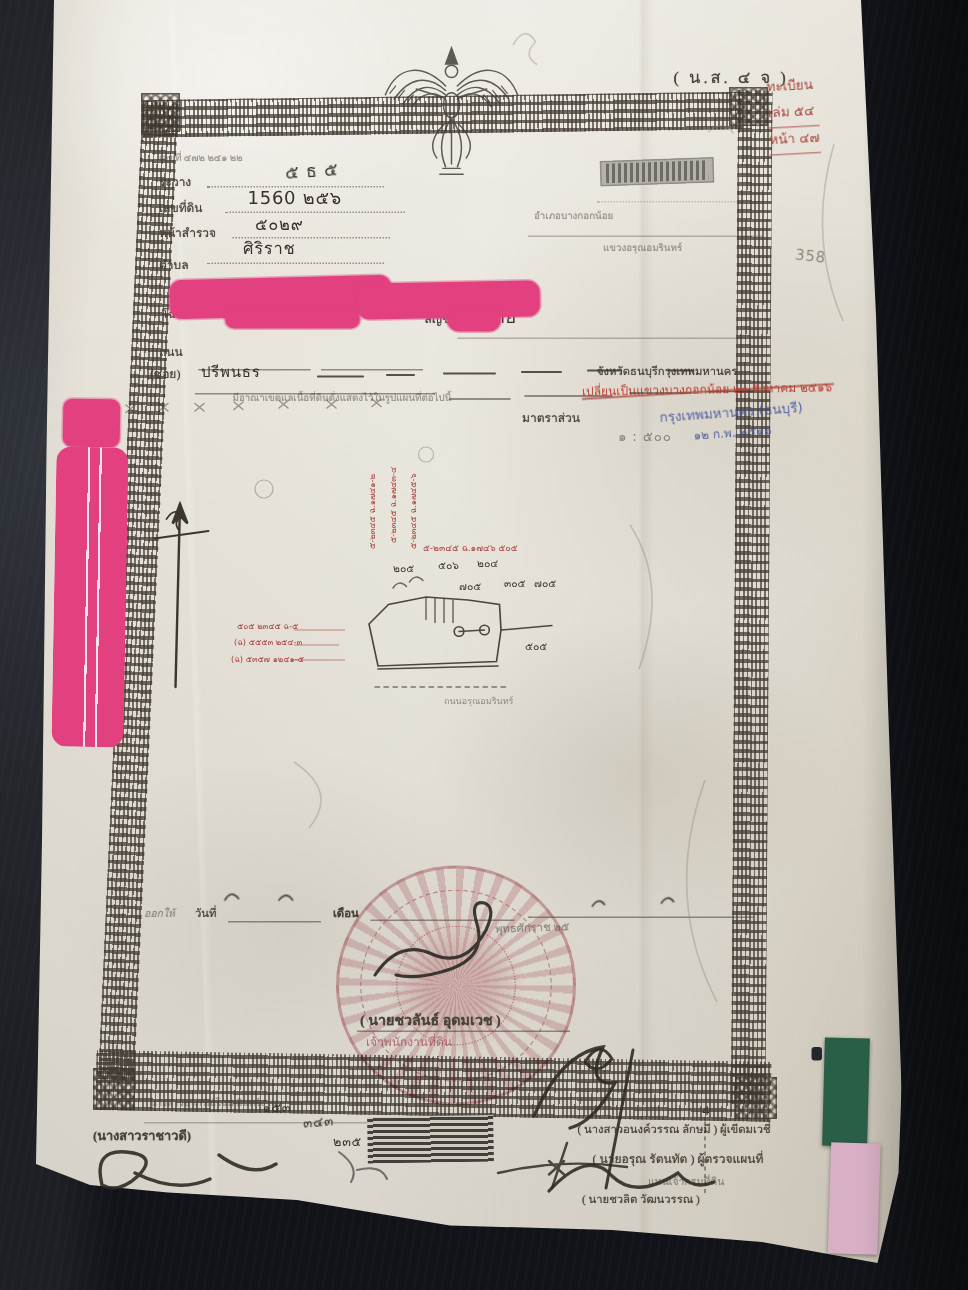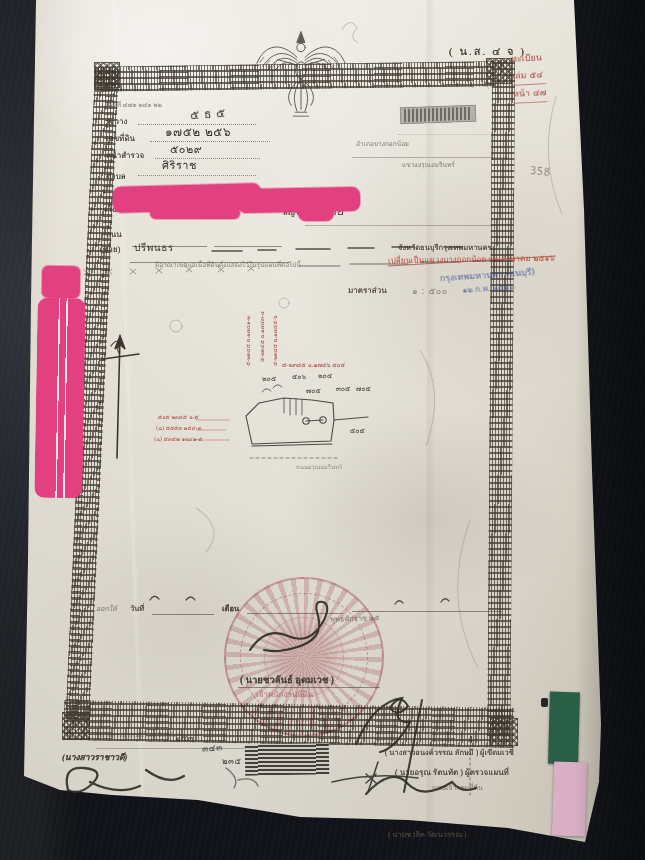--- a/index.html
+++ b/index.html
@@ -101,21 +101,21 @@
     <div style="border-bottom:1px solid rgba(168,71,61,.6);">หน้า  ๔๗</div>
   </div>
   <div class="abs hand pencil" style="left:530px;top:166px;font-size:10px;transform:rotate(6deg);">358</div>
 
   <div class="abs print faint" style="left:106px;top:100px;font-size:6.5px;">เลขที่  ๔๗๒   ๒๔๑   ๒๒</div>
   <div class="abs print" style="left:106px;top:115px;font-size:8px;">ระวาง</div>
   <div class="abs uline dotted" style="left:138px;top:114px;width:118px;"></div>
   <div class="abs hand" style="left:190px;top:104px;font-size:12px;transform:rotate(-4deg);">๕ ธ ๕</div>
   <div class="abs print" style="left:106px;top:132px;font-size:8px;">เลขที่ดิน</div>
   <div class="abs uline dotted" style="left:150px;top:131px;width:120px;"></div>
-  <div class="abs hand" style="left:165px;top:122px;font-size:12px;">๑๗๕๒   ๒๕๖</div>
+  <div class="abs hand" style="left:165px;top:122px;font-size:12px;">1560   ๒๕๖</div>
   <div class="abs print" style="left:106px;top:149px;font-size:8px;">หน้าสำรวจ</div>
   <div class="abs uline dotted" style="left:155px;top:148px;width:105px;"></div>
   <div class="abs hand" style="left:170px;top:140px;font-size:11px;">๕๐๒๙</div>
   <div class="abs print" style="left:106px;top:170px;font-size:8px;">ตำบล</div>
   <div class="abs uline dotted" style="left:138px;top:165px;width:118px;"></div>
   <div class="abs hand" style="left:162px;top:156px;font-size:11px;text-align:center;">ศิริราช</div>
   <div class="abs print faint" style="left:402px;top:160px;font-size:6.5px;">แขวงอรุณอมรินทร์</div>
   <div class="abs print faint" style="left:356px;top:139px;font-size:6.5px;">อำเภอบางกอกน้อย</div>
   <div class="abs uline" style="left:352px;top:147px;width:156px;opacity:.6;"></div>
 
@@ -133,55 +133,55 @@
   <div class="abs hand" style="left:134px;top:240px;font-size:10px;">ปรีพนธร</div>
   <div class="abs uline" style="left:130px;top:252px;width:160px;"></div>
 
   <div class="abs print faint" style="left:155px;top:260px;font-size:6.5px;">มีอาณาเขตแลเนื้อที่ดินดั่งแสดงไว้ในรูปแผนที่ต่อไปนี้</div>
   <div class="abs print" style="left:398px;top:241px;font-size:7.5px;">จังหวัดธนบุรีกรุงเทพมหานคร</div>
   <div class="abs redstamp" style="left:388px;top:253px;font-size:8px;transform:rotate(-1deg);filter:blur(.2px);">เปลี่ยนเป็นแขวงบางกอกน้อย ๒๑ สิงหาคม ๒๕๑๖</div>
   <div class="abs bluestamp" style="left:440px;top:268px;font-size:9px;transform:rotate(-4deg);opacity:.85;text-align:center;filter:blur(.2px);">
     <div>กรุงเทพมหานคร (ธนบุรี)</div>
     <div style="font-size:8px;">๑๒ ก.พ. ๒๕๑๖</div>
   </div>
-  <div class="abs print" style="left:348px;top:284px;font-size:8px;">มาตราส่วน</div>
+  <div class="abs print" style="left:348px;top:272px;font-size:8px;">มาตราส่วน</div>
   <div class="abs hand faint" style="left:412px;top:284px;font-size:9px;">๑ : ๕๐๐</div>
 
   <div class="abs" id="seal"></div>
 
   <div class="abs print faint" style="left:96px;top:603px;font-size:7px;font-style:italic;">ออกให้</div>
   <div class="abs print" style="left:130px;top:602px;font-size:7.5px;">วันที่</div>
   <div class="abs uline" style="left:152px;top:604px;width:62px;"></div>
   <div class="abs print" style="left:222px;top:602px;font-size:7.5px;font-weight:bold;">เดือน</div>
   <div class="abs uline" style="left:247px;top:603px;width:96px;"></div>
   <div class="abs print faint" style="left:330px;top:612px;font-size:7.5px;transform:rotate(-2deg);">พุทธศักราช ๒๕</div>
   <div class="abs uline" style="left:352px;top:601px;width:150px;"></div>
 
   <div class="abs print" style="left:240px;top:672px;font-size:9.5px;font-weight:bold;">( นายชวลันธ์  อุดมเวช )</div>
   <div class="abs uline" style="left:238px;top:677px;width:142px;"></div>
-  <div class="abs" style="left:256px;top:688px;font-size:8px;color:rgba(160,70,80,.75);filter:blur(.3px);">เจ้าพนักงานที่ดิน</div>
+  <div class="abs" style="left:244px;top:688px;font-size:8px;color:rgba(160,70,80,.75);filter:blur(.3px);">เจ้าพนักงานที่ดิน</div>
 
   <div class="abs print faint" style="left:100px;top:730px;font-size:6.5px;">นางสาวอาภรณ์โฉม  อินทร์งาม</div>
   <div class="abs uline" style="left:96px;top:738px;width:170px;opacity:.6;"></div>
-  <div class="abs print" style="left:62px;top:750px;font-size:8.5px;font-weight:bold;font-style:italic;">(นางสาวราชาวดี)</div>
+  <div class="abs print" style="left:62px;top:750px;font-size:8.5px;font-weight:bold;">(นางสาวราชาวดี)</div>
   <div class="abs hand" style="left:175px;top:731px;font-size:8.5px;">๑๕๓</div>
   <div class="abs hand" style="left:202px;top:741px;font-size:9px;transform:rotate(-5deg);">๓๔๓</div>
   <div class="abs hand" style="left:222px;top:754px;font-size:8.5px;">๒๓๕</div>
   <div class="abs" id="hatchblock"></div>
   <div class="abs hand" style="left:468px;top:736px;font-size:8px;">4</div>
   <div class="abs print" style="left:385px;top:746px;font-size:7.5px;">
     <span>( นางสาวอนงค์วรรณ  ลักษมี )</span>
     <span>ผู้เขีดมเวชี่</span>
   </div>
   <div class="abs print" style="left:395px;top:766px;font-size:8px;">
     <span>( นายอรุณ  รัตนทัต )</span>
     <span>ผู้ตรวจแผนที่</span>
   </div>
   <div class="abs print faint" style="left:432px;top:782px;font-size:7px;">แทนเจ้ากรมที่ดิน</div>
-  <div class="abs print" style="left:388px;top:793px;font-size:7.5px;margin-top:35px;">( นายชวลิต  วัฒนวรรณ )</div>
+  <div class="abs print" style="left:388px;top:793px;font-size:7.5px;">( นายชวลิต  วัฒนวรรณ )</div>
 
   <svg class="abs" width="645" height="860" viewBox="0 0 645 860" style="left:0;top:0;pointer-events:none;">
     <g fill="none" stroke="#3c362f" stroke-width="1.4" stroke-linecap="round" opacity=".85">
       <path d="M212,251 h30 M258,250 h18 M296,249 h34 M348,248 h26 M392,247 h22 M446,247 h16"></path>
       <path d="M300,266 h40 M350,264 h58 M420,262 h40 M472,261 h30" stroke-width="1.1" opacity=".8"></path>
       <path d="M64,276 l6,-5 M70,276 l-6,-5 M84,275 l6,-5 M90,275 l-6,-5 M106,274 l6,-5 M112,274 l-6,-5 M130,274 l6,-5 M136,274 l-6,-5 M156,273 l6,-5 M162,273 l-6,-5 M186,272 l6,-5 M192,272 l-6,-5 M218,272 l6,-5 M224,272 l-6,-5 M248,271 l6,-5 M254,271 l-6,-5" stroke-width="1" opacity=".55"></path>
       <path d="M150,600 q4,-7 9,-1 M186,600 q5,-6 9,0 M395,604 q4,-6 8,-1 M441,602 q4,-6 8,-1" stroke-width="1.3"></path>
     </g>
     <g fill="none" stroke="#3c362f" stroke-width="1.6" stroke-linecap="round">
       <path d="M120,336 L117,458"></path>

